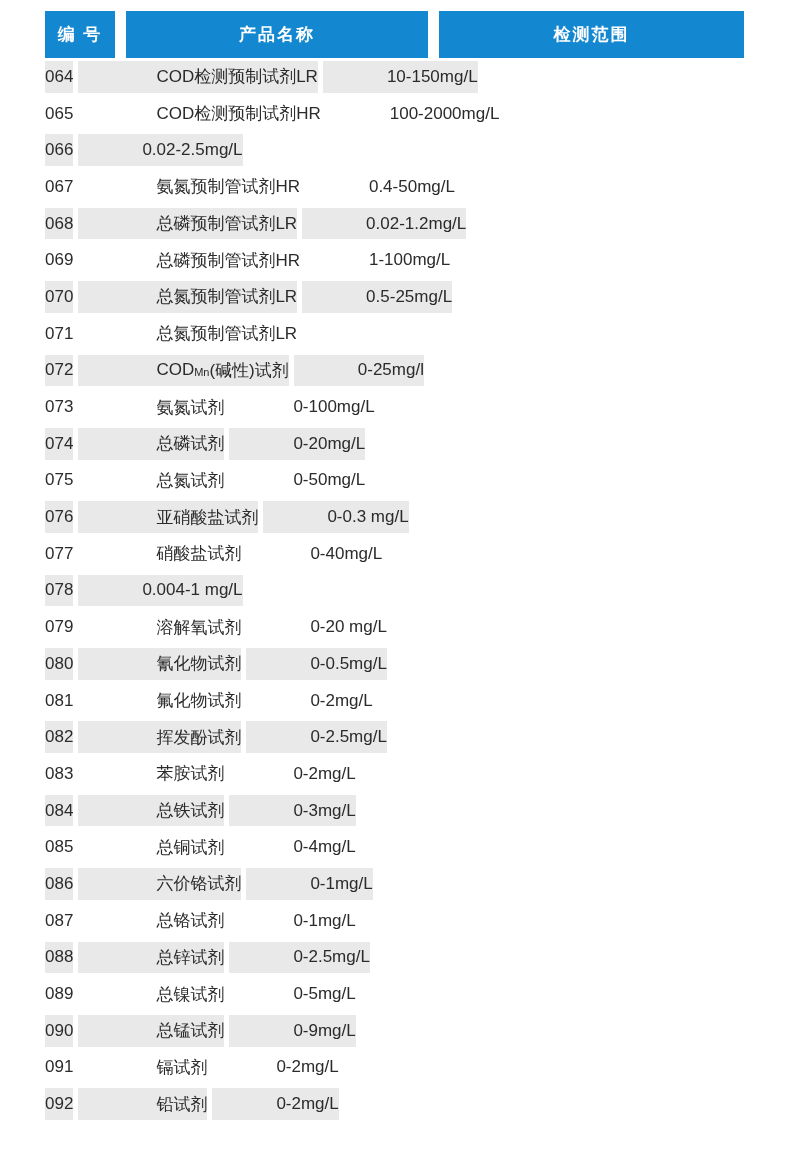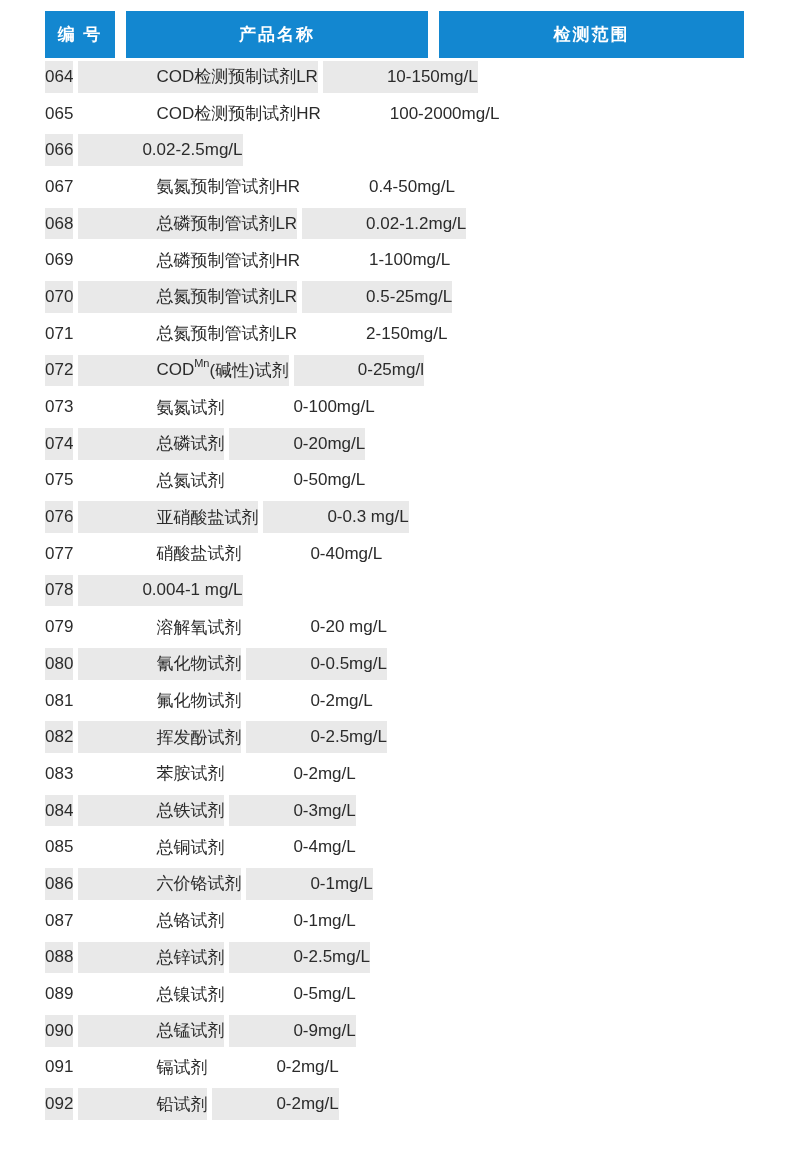--- a/index.html
+++ b/index.html
@@ -38,21 +38,21 @@
     white-space: nowrap;
   }
   .row.alt .cell { background-color: #e9e9e9; }
   .cell.code  { justify-content: center; }
   .cell.name  { padding-left: 78px; }
   .cell.range { padding-left: 64px; }
 
   .subscript {
     font-size: 11px;
     align-self: flex-end;
-    padding-bottom: 17px;
+    padding-bottom: 8px;
     letter-spacing: 0;
   }
 </style>
 </head>
 <body>
 
 <div class="page">
   <div class="table">
     <div class="thead">
       <div class="th col-code">编  号</div>
@@ -90,21 +90,20 @@
           <div class="cell range">1-100mg/L</div>
         </div>
         <div class="row alt">
           <div class="cell code">070</div>
           <div class="cell name">总氮预制管试剂LR</div>
           <div class="cell range">0.5-25mg/L</div>
         </div>
         <div class="row">
           <div class="cell code">071</div>
           <div class="cell name">总氮预制管试剂LR</div>
-          <div class="cell range">2-150mg/L</div>
         </div>
         <div class="row alt">
           <div class="cell code">072</div>
           <div class="cell name">
             <span>COD</span>
             <span class="subscript">Mn</span>
             <span>(碱性)试剂</span>
           </div>
           <div class="cell range">0-25mg/l</div>
         </div>

